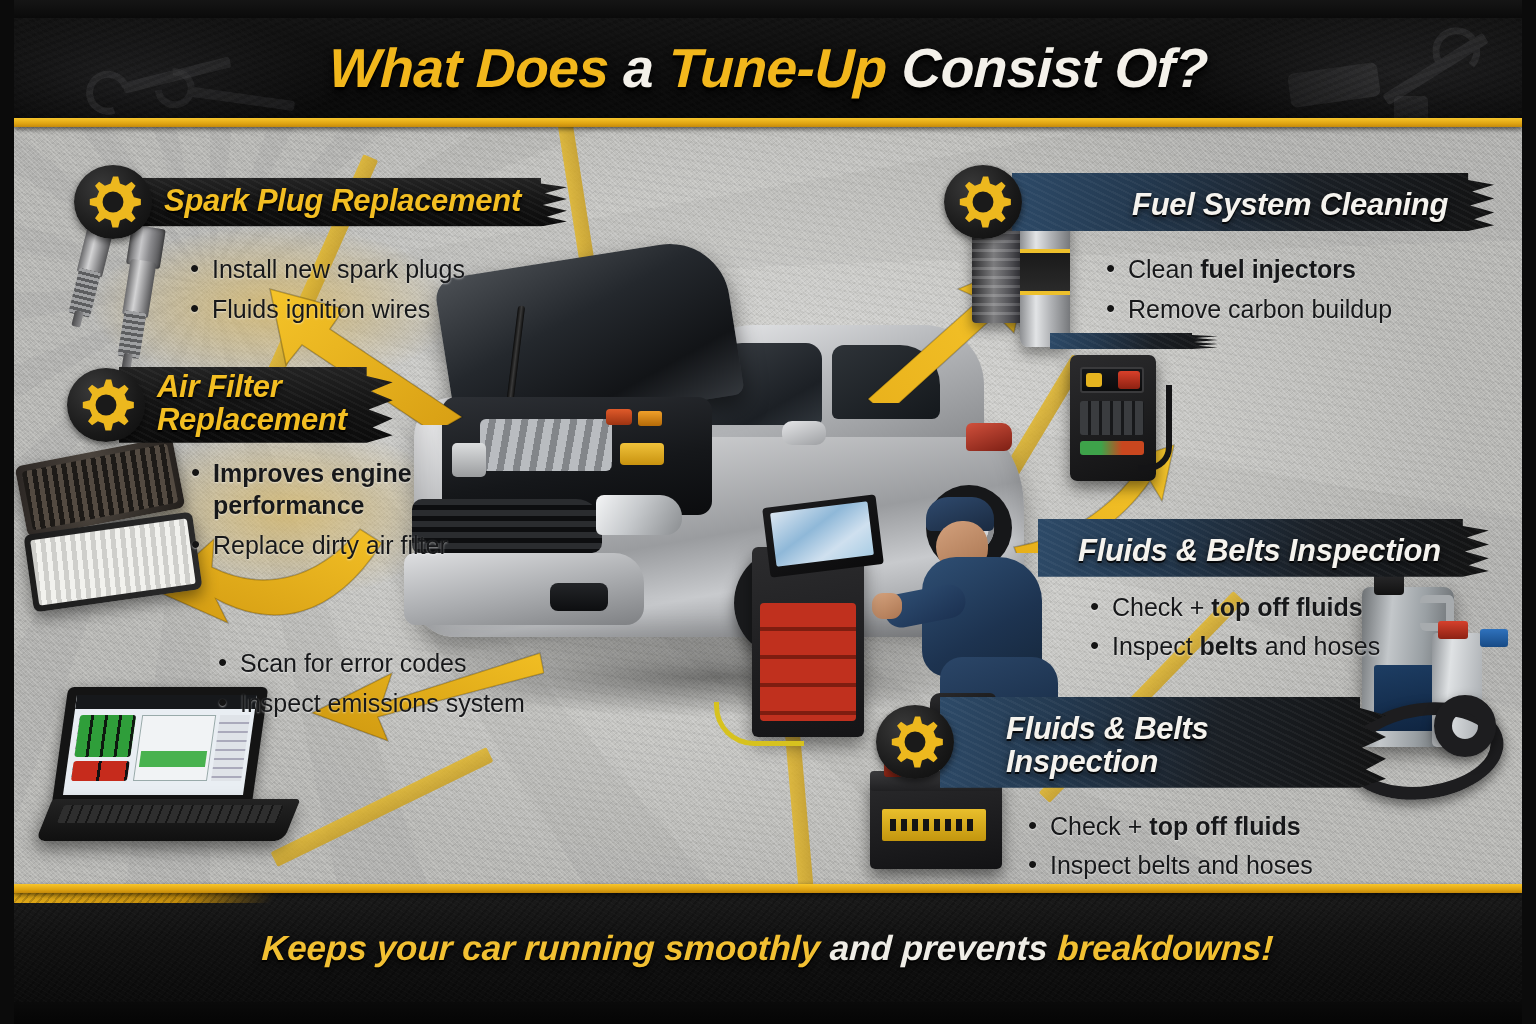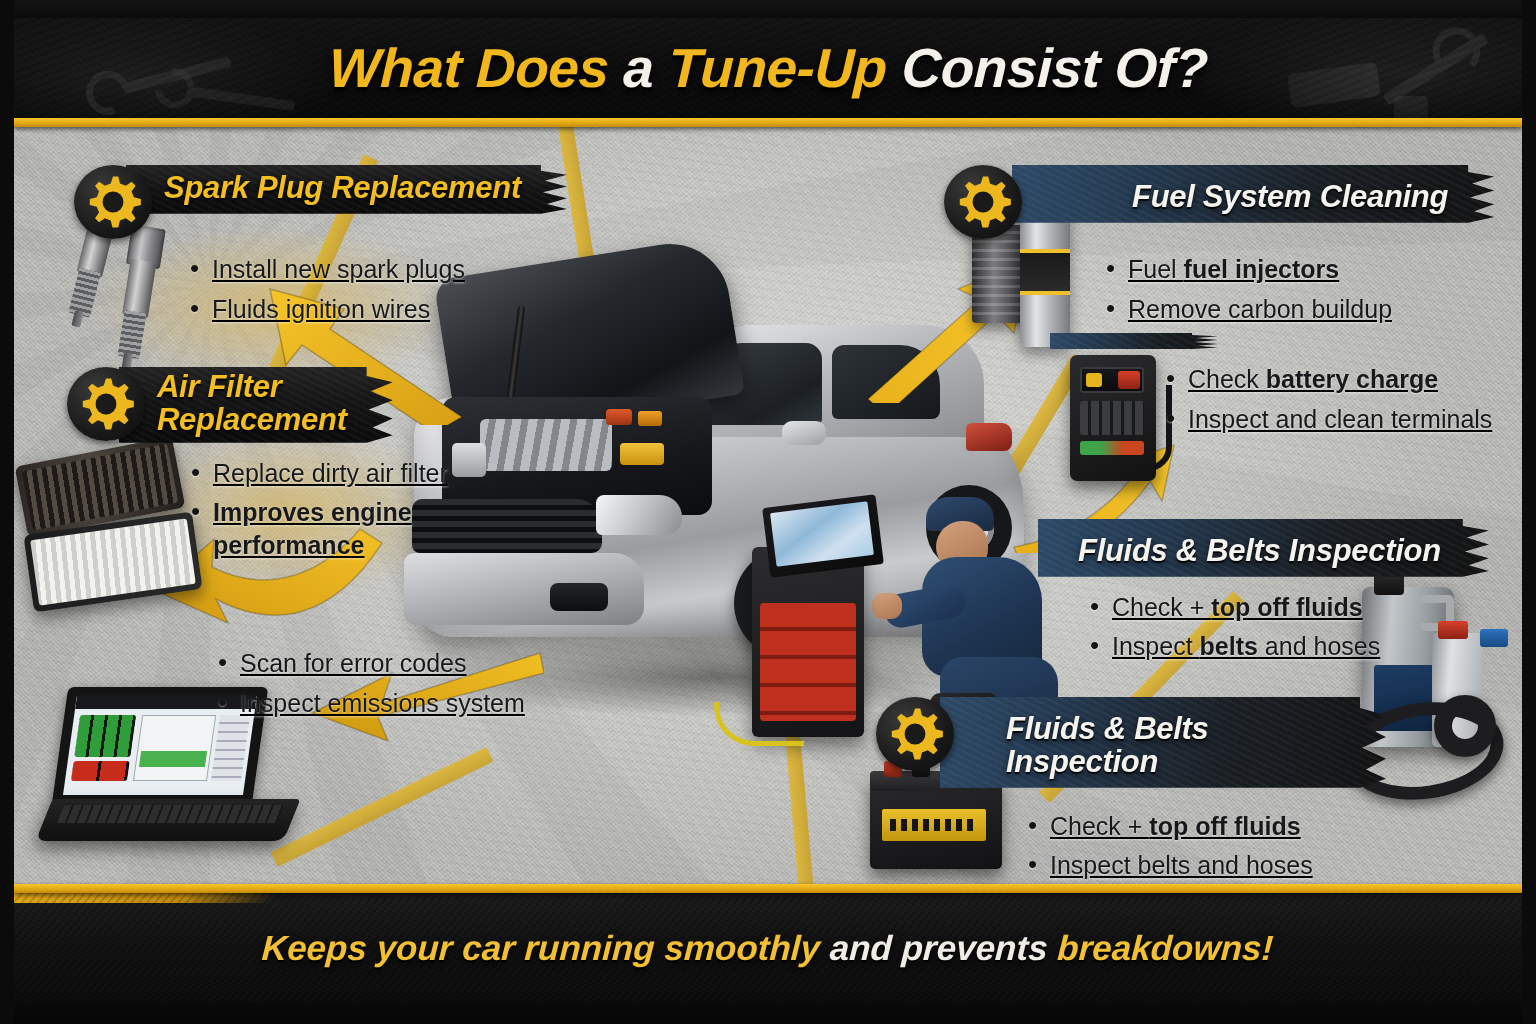--- a/index.html
+++ b/index.html
@@ -101,21 +101,21 @@
   #footer-text .w{ color:#EFEDE6; }
   .footer-stripe{
     position:absolute; left:0; top:0; width:300px; height:10px;
     background:linear-gradient(90deg,#E8B01A, #C08A0C 70%, transparent);
     transform:skewX(-40deg) translateX(-40px);
   }
 
   
   .section { position:absolute; z-index:12; }
 
-  .banner-row{ position:relative; display:flex; align-items:flex-start; }
+  .banner-row{ position:relative; display:flex; align-items:center; }
 
   .gear-badge{
     position:relative; width:78px; height:74px; flex:0 0 auto; z-index:3;
     margin-right:-26px;
   }
   .gear-badge .disc{
     position:absolute; inset:0; border-radius:50%;
     background:radial-gradient(circle at 35% 30%, #3a3a3a, #191919 60%, #0b0b0b 100%);
     box-shadow:0 3px 7px rgba(0,0,0,.55);
   }
@@ -144,21 +144,21 @@
   }
   .banner .txt{
     position:relative; z-index:2; font-size:31px; font-weight:bold; font-style:italic;
     letter-spacing:-.3px; line-height:1.06; white-space:pre-line;
   }
   .banner.gold .txt{ color:#F3BE22;
       text-shadow:0 2px 0 rgba(0,0,0,.85), 0 3px 6px rgba(0,0,0,.7); }
   .banner.white .txt{ color:#F5F3EE;
       text-shadow:0 2px 0 rgba(0,0,0,.8), 0 3px 7px rgba(0,0,0,.65);margin-top:9px; }
 
-  .bullets{ margin-top:14px;text-decoration:underline; }
+  .bullets{ margin-top:14px; }
   .bullets li{
     list-style:none; font-size:25px; color:#17181a; line-height:1.30; margin-bottom:7px;
     position:relative; padding-left:26px;
     text-shadow:0 1px 2px rgba(255,255,255,.55);
   }
   .bullets li::before{
     content:"\2022"; position:absolute; left:4px; top:-1px; font-size:26px; color:#141414;
   }
   .bullets li b{ font-weight:bold; }
 
@@ -559,23 +559,23 @@
             <circle cx="50" cy="50" r="18" fill="#1a1a1a"></circle>
           </svg>
         </div>
         <div class="banner dark gold" style="padding-top:4px;padding-bottom:6px;">
           <div class="bg"></div>
           <div class="txt">Air Filter
 Replacement</div>
         </div>
       </div>
       <ul class="bullets" style="padding-left:120px;">
-        <li><span>Replace dirty air filter</span></li>
         <li><b style="white-space:pre-line">Improves engine
 performance</b></li>
+        <li><span>Replace dirty air filter</span></li>
       </ul>
     </div>
 
     <div class="section" style="left:52px;top:498px;width:500px;">
       <ul class="bullets" style="padding-left:148px;margin-top:22px;">
         <li><span>Scan for error codes</span></li>
         <li><span>Inspect emissions system</span></li>
       </ul>
     </div>
 
@@ -587,35 +587,31 @@
             <path fill="#EDB81E" d="M50 6 l9 0 3 12 10 4 10-7 7 7 -7 10 4 10 12 3 0 10 -12 3 -4 10 7 10 -7 7 -10-7 -10 4 -3 12 -10 0 -3-12 -10-4 -10 7 -7-7 7-10 -4-10 -12-3 0-10 12-3 4-10 -7-10 7-7 10 7 10-4 z"></path>
             <circle cx="50" cy="50" r="18" fill="#1a1a1a"></circle>
           </svg>
         </div>
         <div class="banner blue white" style="padding-left:120px;">
           <div class="bg"></div>
           <div class="txt">Fuel System Cleaning</div>
         </div>
       </div>
       <ul class="bullets" style="padding-left:158px;">
-        <li><span>Fuel </span><b>fuel injectors</b></li>
+        <li><span>Clean </span><b>fuel injectors</b></li>
         <li><span>Remove carbon buildup</span></li>
       </ul>
     </div>
 
     <div class="section sec-right" style="left:1036px;top:206px;width:480px;">
       <div class="banner-row">
         <div class="banner blue white" style="padding-left:116px;padding-right:52px;">
           <div class="bg"></div>
         </div>
       </div>
-      <ul class="bullets" style="padding-left:112px;">
-        <li><span>Check </span><b>battery charge</b></li>
-        <li><span>Inspect and clean terminals</span></li>
-      </ul>
     </div>
 
     <div class="section sec-right" style="left:1024px;top:392px;width:492px;">
       <div class="banner-row">
         <div class="banner blue white" style="padding-left:40px;padding-right:48px;">
           <div class="bg"></div>
           <div class="txt">Fluids &amp; Belts Inspection</div>
         </div>
       </div>
       <ul class="bullets" style="padding-left:48px;">

